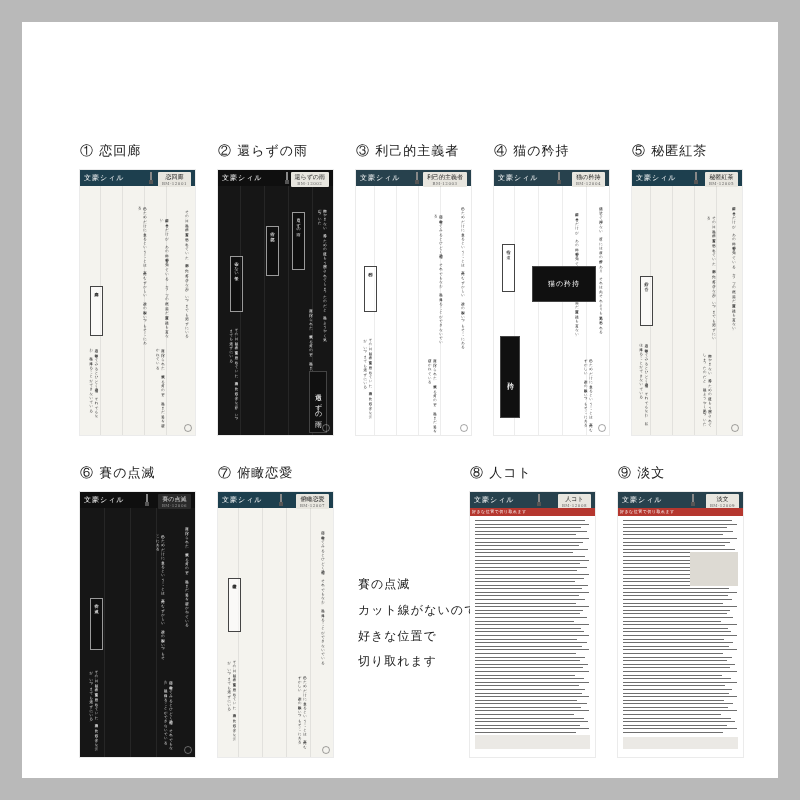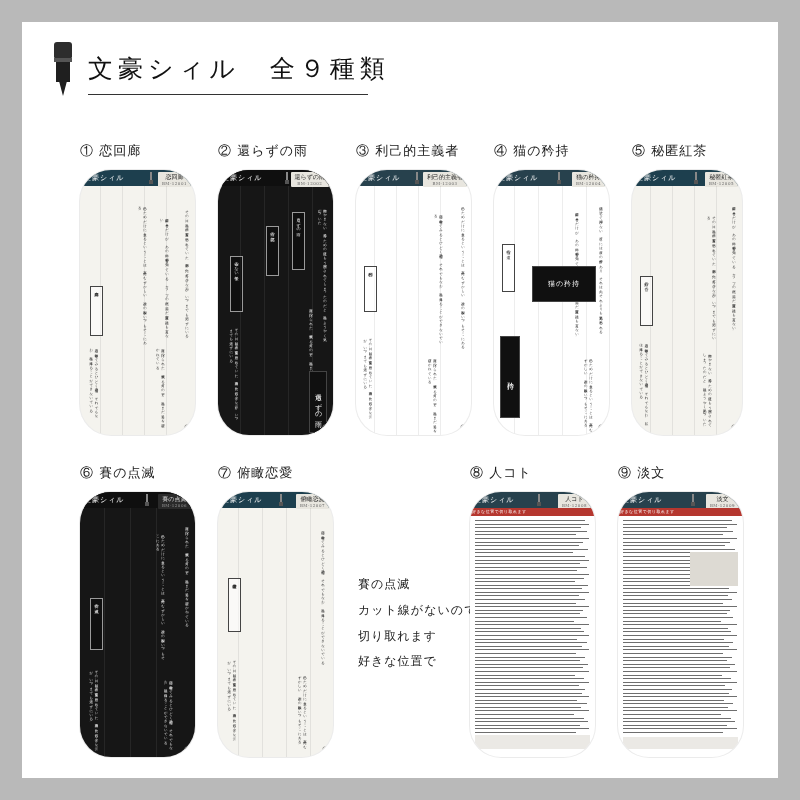--- a/index.html
+++ b/index.html
@@ -48,21 +48,20 @@
 
   
   .item{position:absolute;}
   .item-label{
     font-size:13px;color:#1a1a1a;letter-spacing:1px;white-space:nowrap;
     font-family:"DejaVu Serif", serif;
   }
   .card{
     position:relative;overflow:hidden;
     box-shadow:0 0 0 1px rgba(0,0,0,.08);
-    border-radius:31px;
   }
   .card.light{background:#f4f3ee;}
   .card.dark{background:#161616;}
   .card.white{background:#ffffff;}
 
   
   .bar{position:absolute;left:0;top:0;right:0;height:16px;}
   .bar .logo{
     position:absolute;left:4px;top:3px;font-size:7px;color:#fff;letter-spacing:1px;
     font-family:"DejaVu Serif", serif;
@@ -134,30 +133,20 @@
     display:block;color:#fff;font-size:4px;padding:1px 2px;letter-spacing:.5px;
     font-family:"DejaVu Serif", serif;
   }
   .greybox{position:absolute;background:#dddad3;}
 </style>
 </head>
 <body>
 
 <div id="page">
 
-  <div class="header">
-    <div class="brush">
-      <div class="cap"></div>
-        <div class="band"></div>
-        <div class="body"></div>
-        <div class="tip"></div>
-    </div>
-    <div class="title">文豪シィル　全９種類</div>
-    <div class="title-rule"></div>
-  </div>
 
   <div class="item" style="left:58px;top:120px;">
     <div class="item-label">
       <span>①</span> <span>恋回廊</span>
     </div>
     <div class="card light" style="width:115px;height:265px;margin-top:10px;">
       <div class="bar lightbar">
         <div class="logo">文豪シィル</div>
       </div>
       <div class="ttl">
@@ -367,22 +356,22 @@
         <div class="vcol" style="left:8px;top:150px;height:85px;">その日、私は彼の言葉を思い出していた。廊下の先に灯る小さな光が、いつまでも消えずにいる。</div>
         <div class="vcol" style="right:26px;top:165px;height:78px;">己のためだけに生きるということは、存外にむずかしい。誰かの視線がいつもそこにある。</div>
       </div>
       <div class="corner"></div>
     </div>
   </div>
 
   <div class="note" style="left:336px;top:550px;">
     <div>賽の点滅</div>
     <div>カット線がないので</div>
+    <div>好きな位置で</div>
     <div>切り取れます</div>
-    <div>好きな位置で</div>
   </div>
 
   <div class="item" style="left:448px;top:442px;">
     <div class="item-label">
       <span>⑧</span> <span>人コト</span>
     </div>
     <div class="card white" style="width:125px;height:265px;margin-top:10px;">
       <div class="bar whitebar">
         <div class="logo">文豪シィル</div>
       </div>

